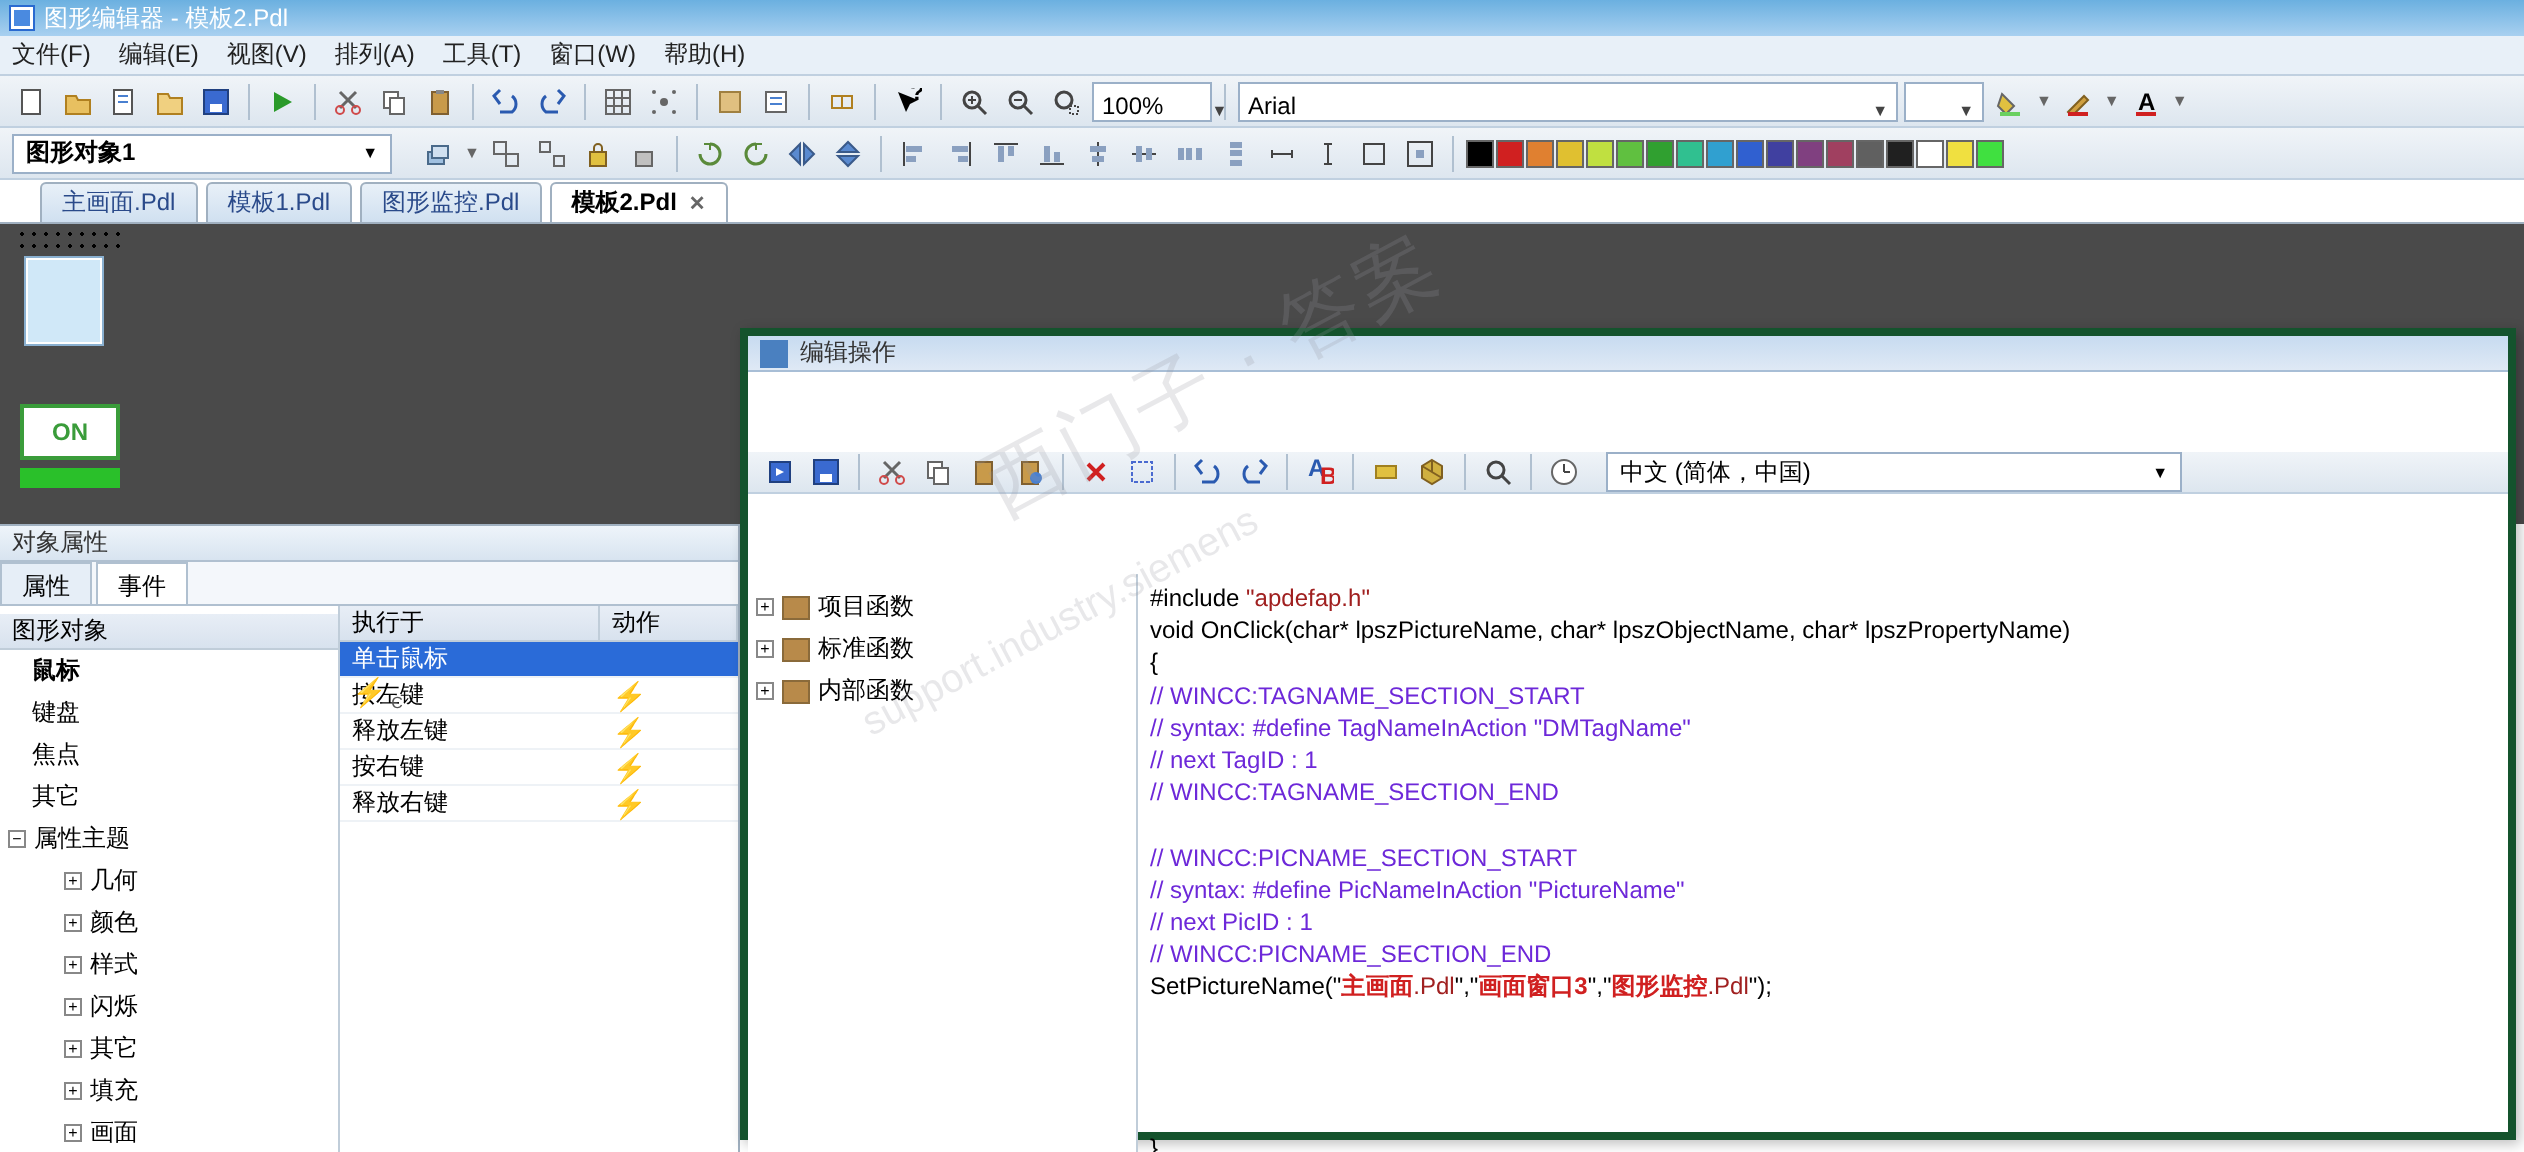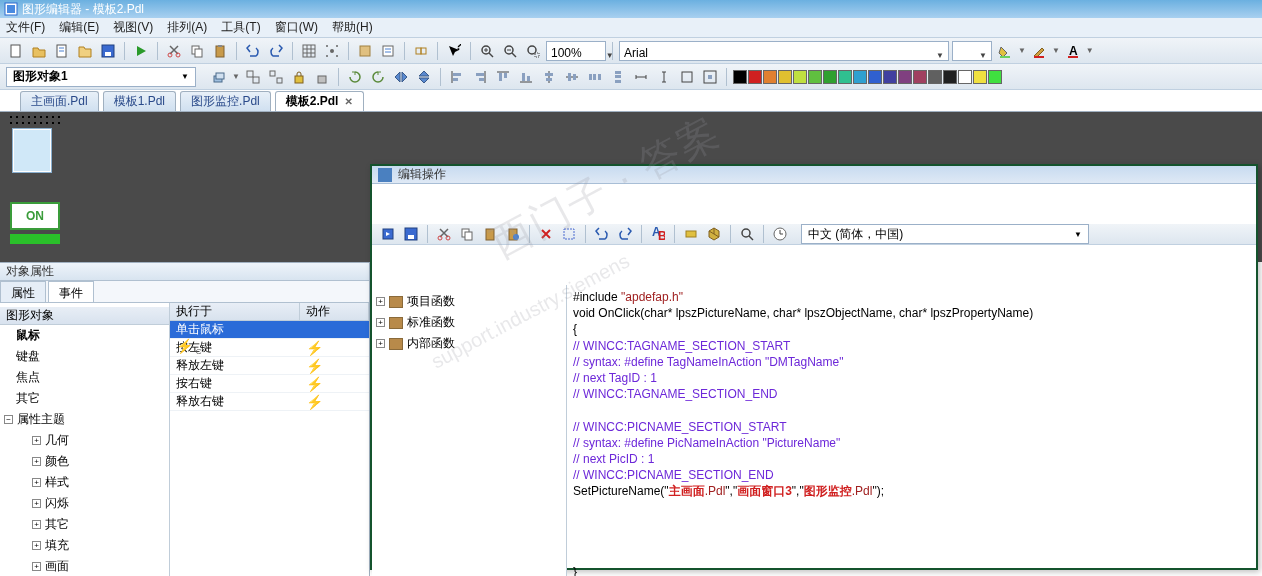--- a/index.html
+++ b/index.html
@@ -64,21 +64,21 @@
 .eg-row { height: 18px; display: flex; border-bottom: 1px solid #eef2f6; }
 .eg-row.sel { background: #2a6bd8; color: #fff; flex-direction: column; }
 .eg-row .c1 { width: 130px; padding-left: 6px; display: flex; align-items: center; }
 .eg-row .c2 { flex: 1; display: flex; align-items: center; padding-left: 6px; }
 .bolt { color: #7aa03a; font-size: 14px; }
 .bolt.gray { color: #999; }
 .bolt.c { position: relative; }
 .bolt.c::after { content: 'C'; font-size: 8px; color: #555; position: absolute; right: -8px; bottom: -2px; }
 
 
-.dialog { position: absolute; left: 370px; top: 164px; right: 4px; height: 406px; background: #fff; border: 2px solid #14532d; box-shadow: 2px 2px 6px rgba(0,0,0,0.25); display: flex; flex-direction: column; gap: 40px; }
+.dialog { position: absolute; left: 370px; top: 164px; right: 4px; height: 406px; background: #fff; border: 4px solid #14532d; box-shadow: 2px 2px 6px rgba(0,0,0,0.25); display: flex; flex-direction: column; gap: 40px; }
 .dlg-title { height: 22px; background: linear-gradient(#c7dbf0, #dfe9f5); display: flex; align-items: center; padding-left: 6px; color: #333; border-bottom: 1px solid #a8bed6; }
 .dlg-title .ico { width: 14px; height: 14px; background: #4a80c0; margin-right: 6px; }
 .dlg-toolbar { height: 26px; background: linear-gradient(#f0f4f8,#dde6ef); border-bottom: 1px solid #c0d0e0; display: flex; align-items: center; padding: 0 6px; gap: 3px; }
 .dlg-body { flex: 1; display: flex; }
 .fn-tree { width: 195px; border-right: 1px solid #c0cdd9; padding: 6px 4px; background: #fff; }
 .fn-item { display: flex; align-items: center; gap: 4px; padding: 2px 0; }
 .fn-ico { width: 14px; height: 12px; background: #b88a4a; border: 1px solid #8a6a3a; }
 .code { flex: 1; padding: 4px 6px; font-family: "Consolas", monospace; font-size: 12px; line-height: 1.35; white-space: pre; overflow: auto; color: #000; }
 .code .inc { color: #a02020; }
 .code .cm { color: #6d28d9; }

